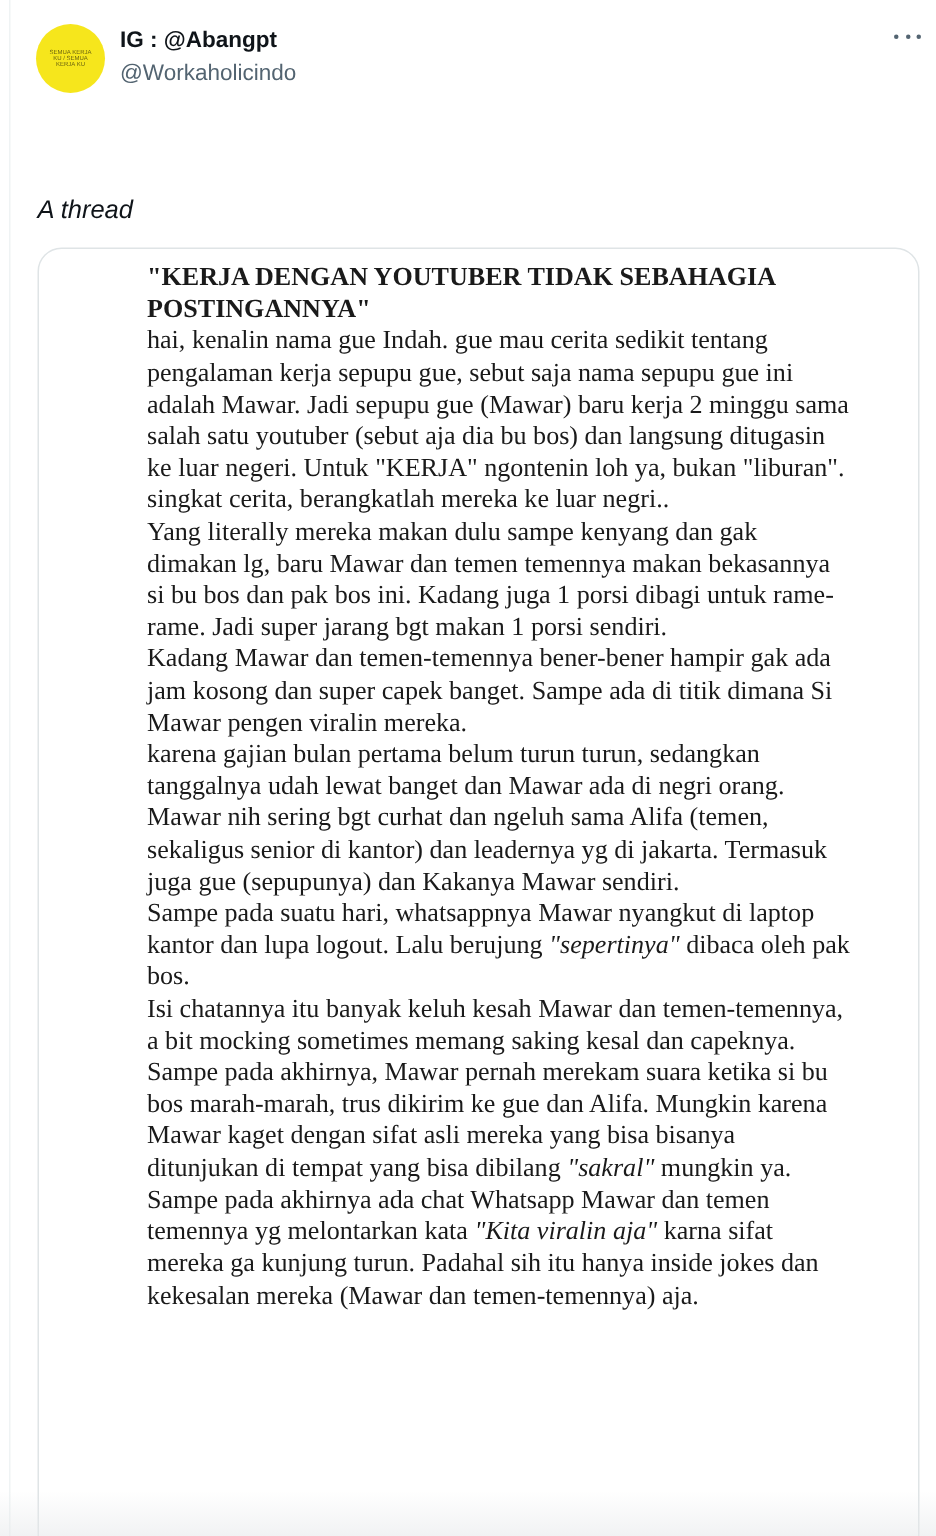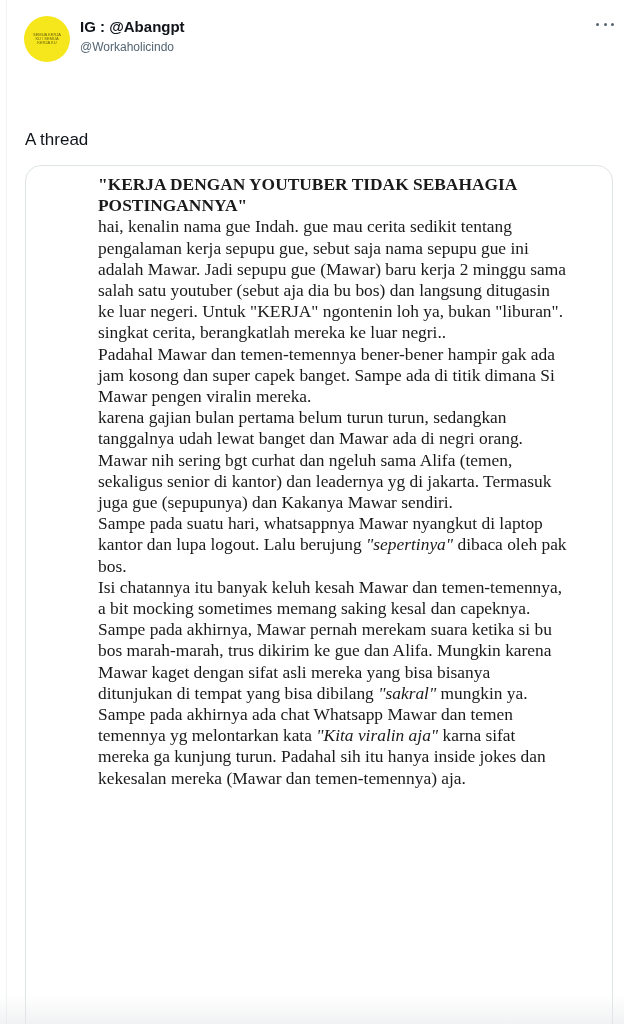--- a/index.html
+++ b/index.html
@@ -23,33 +23,33 @@
   .avatar .txt {
     font-size: 4px; line-height: 4px; color: #6b6410; letter-spacing: 0;
     font-family: "Liberation Sans", sans-serif; text-align: center; width: 34px;
   }
   .name {
     position: absolute; left: 80px; top: 18px;
     font-weight: bold; font-size: 15px; color: #0f1419;
   }
   .handle {
     position: absolute; left: 80px; top: 40px;
-    font-size: 12px; color: #536471;
+    font-size: 15px; color: #536471;
   }
   .more {
     position: absolute; left: 596px; top: 18px; width: 18px; height: 12px;
     display: flex; align-items: center; justify-content: space-between;
     cursor: pointer;
   }
   .more span { width: 3px; height: 3px; border-radius: 50%; background: #536471; display: block; }
   .text-line {
     position: absolute; left: 25px; font-size: 17px; color: #0f1419;
   }
   .line1 { top: 79px; }
-  .line2 { top: 130px; }
+  .line2 { top: 130px; font-style: italic; }
   .card {
     position: absolute; left: 25px; top: 165px; width: 588px; height: 900px;
     border: 1px solid #dfe4e6; border-radius: 16px; box-sizing: border-box;
     background: #ffffff; overflow: hidden;
   }
   .doc {
     position: absolute; left: 72px; top: 8px; width: 470px;
     font-family: "Liberation Serif", serif; color: #1a1a1a;
     font-size: 17.4px; line-height: 21.2px;
   }
@@ -81,21 +81,22 @@
 
   <div class="text-line line2">A thread</div>
 
   <div class="card">
     <div class="doc">
       <div class="title">
         <span>"KERJA DENGAN YOUTUBER TIDAK SEBAHAGIA</span><br>
         <span>POSTINGANNYA"</span>
       </div>
       <span class="para">hai, kenalin nama gue Indah. gue mau cerita sedikit tentang pengalaman kerja sepupu gue, sebut saja nama sepupu gue ini adalah Mawar. Jadi sepupu gue (Mawar) baru kerja 2 minggu sama salah satu youtuber (sebut aja dia bu bos) dan langsung ditugasin ke luar negeri. Untuk "KERJA" ngontenin loh ya, bukan "liburan". singkat cerita, berangkatlah mereka ke luar negri..</span>
-      <span class="para">Padahal Mawar dan temen-temennya bener-bener hampir gak ada jam kosong dan super capek banget. Sampe ada di titik dimana Si Mawar pengen viralin mereka.</span>
+      <span class="para">Yang literally mereka makan dulu sampe kenyang dan gak dimakan lg, baru Mawar dan temen temennya makan bekasannya si bu bos dan pak bos ini. Kadang juga 1 porsi dibagi untuk rame-rame. Jadi super jarang bgt makan 1 porsi sendiri.</span>
+      <span class="para">Kadang Mawar dan temen-temennya bener-bener hampir gak ada jam kosong dan super capek banget. Sampe ada di titik dimana Si Mawar pengen viralin mereka.</span>
       <span class="para">karena gajian bulan pertama belum turun turun, sedangkan tanggalnya udah lewat banget dan Mawar ada di negri orang. Mawar nih sering bgt curhat dan ngeluh sama Alifa (temen, sekaligus senior di kantor) dan leadernya yg di jakarta. Termasuk juga gue (sepupunya) dan Kakanya Mawar sendiri.</span>
       <span class="para"><span>Sampe pada suatu hari, whatsappnya Mawar nyangkut di laptop kantor dan lupa logout. Lalu berujung </span><i>"sepertinya"</i><span> dibaca oleh pak bos.</span></span>
       <span class="para"><span>Isi chatannya itu banyak keluh kesah Mawar dan temen-temennya, a bit mocking sometimes memang saking kesal dan capeknya. Sampe pada akhirnya, Mawar pernah merekam suara ketika si bu bos marah-marah, trus dikirim ke gue dan Alifa. Mungkin karena Mawar kaget dengan sifat asli mereka yang bisa bisanya ditunjukan di tempat yang bisa dibilang </span><i>"sakral"</i><span> mungkin ya.</span></span>
       <span class="para"><span>Sampe pada akhirnya ada chat Whatsapp Mawar dan temen temennya yg melontarkan kata </span><i>"Kita viralin aja"</i><span> karna sifat mereka ga kunjung turun. Padahal sih itu hanya inside jokes dan kekesalan mereka (Mawar dan temen-temennya) aja.</span></span>
     </div>
   </div>
 </div>
 
 <div class="fade"></div>
 

